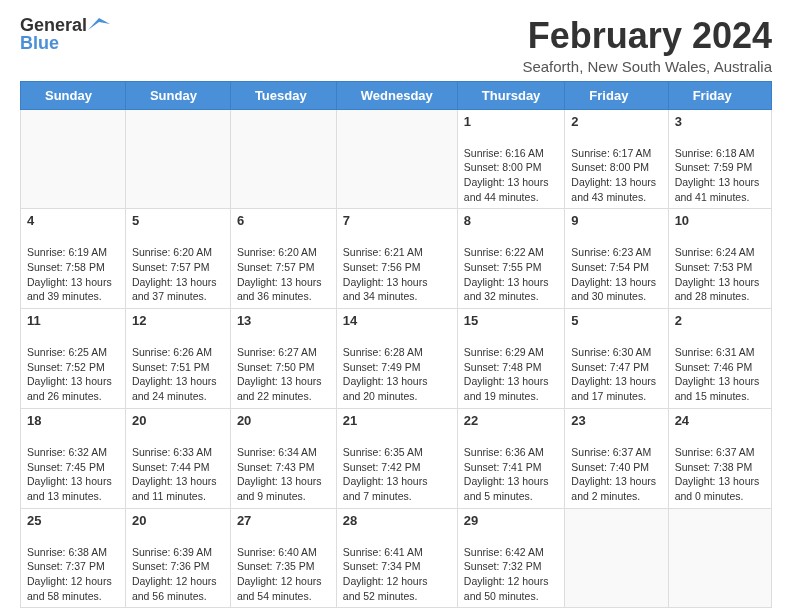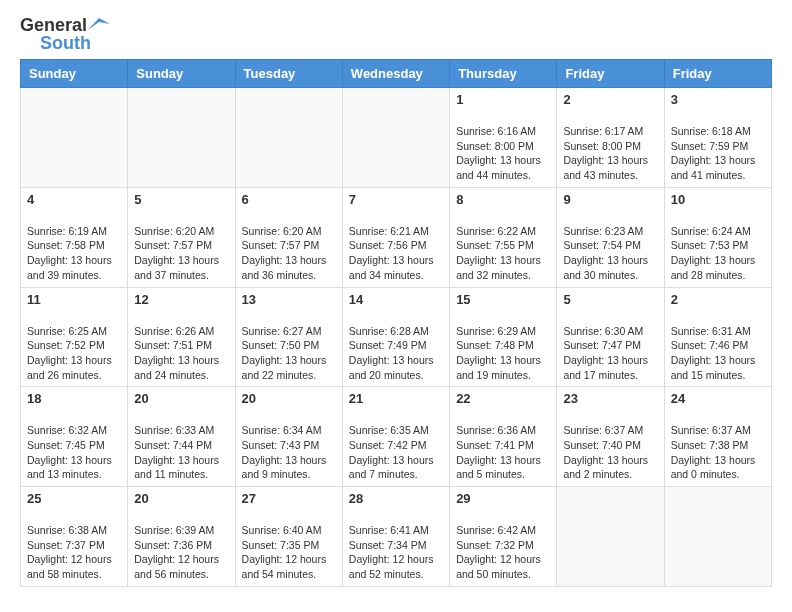--- a/index.html
+++ b/index.html
@@ -13,21 +13,20 @@
     .header-area {
       display: flex;
       justify-content: space-between;
       align-items: flex-start;
       margin-bottom: 6px;
     }
     .logo {
       display: flex;
       align-items: center;
       gap: 4px;
-      text-align: center;
     }
     .logo-text-general {
       font-size: 18px;
       font-weight: bold;
       color: #333;
       line-height: 1;
     }
     .logo-text-blue {
       font-size: 18px;
       font-weight: bold;
@@ -52,21 +51,21 @@
       width: 100%;
       border-collapse: collapse;
       border: 1px solid #ccc;
     }
     .calendar th {
       background: #4a90d9;
       color: #fff;
       font-size: 13px;
       font-weight: bold;
       text-align: left;
-      padding: 6px 8px;
+      padding: 6px 24px;
       border: 1px solid #3a80c9;
     }
     .calendar td {
       vertical-align: top;
       border: 1px solid #ddd;
       padding: 4px 6px;
       width: calc(100% / 7);
       min-height: 80px;
       font-size: 11px;
       color: #333;
@@ -96,22 +95,26 @@
 
 <div class="header-area">
   <div class="logo">
     <div>
       <div style="display:flex;align-items:center;gap:0;">
         <span class="logo-text-general">General</span>
         <svg width="22" height="18" viewBox="0 0 22 18" style="margin:0 1px;">
           <polygon points="0,14 11,2 22,8 11,6" fill="#4a90d9"></polygon>
         </svg>
       </div>
-      <span class="logo-text-blue">South</span>
+      <span class="logo-text-blue">Blue</span>
     </div>
+  </div>
+  <div class="title-block">
+    <div class="calendar-title">February 2024</div>
+    <div class="calendar-subtitle">Seaforth, New South Wales, Australia</div>
   </div>
 </div>
 
 <table class="calendar">
   <thead>
     <tr>
     <th>Sunday</th>
         <th>Sunday</th>
         <th>Tuesday</th>
         <th>Wednesday</th>

